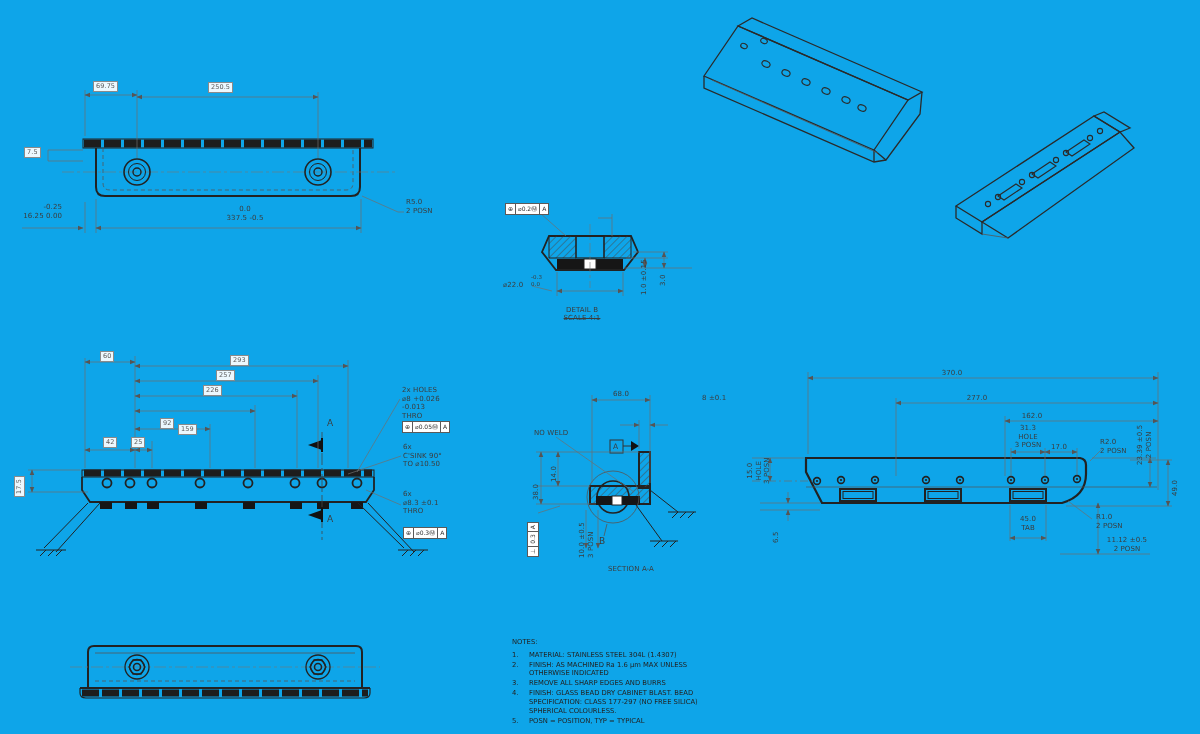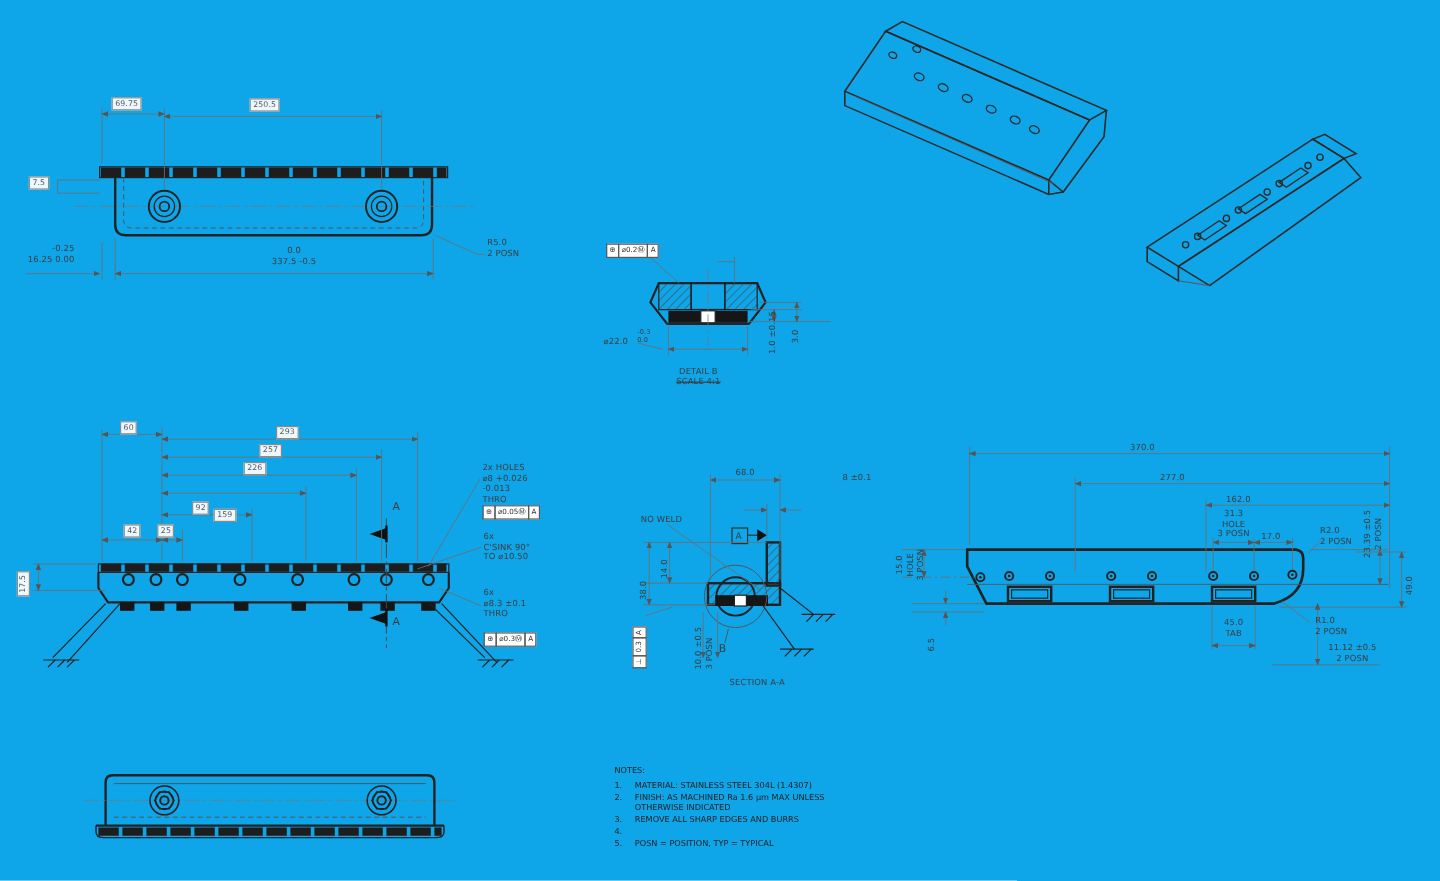--- a/index.html
+++ b/index.html
@@ -442,20 +442,23 @@
     <span class="note-num">2.</span>
     <span class="note-text">FINISH: AS MACHINED Ra 1.6 μm MAX UNLESS
 OTHERWISE INDICATED</span>
   </div>
   <div class="note-row">
     <span class="note-num">3.</span>
     <span class="note-text">REMOVE ALL SHARP EDGES AND BURRS</span>
   </div>
   <div class="note-row">
     <span class="note-num">4.</span>
+    <span class="note-text">FINISH: GLASS BEAD DRY CABINET BLAST. BEAD
+SPECIFICATION: CLASS 177-297 (NO FREE SILICA)
+SPHERICAL COLOURLESS.</span>
   </div>
   <div class="note-row">
     <span class="note-num">5.</span>
     <span class="note-text">POSN = POSITION, TYP = TYPICAL</span>
   </div>
 </div>
 
 </div>
 
 </body></html>

